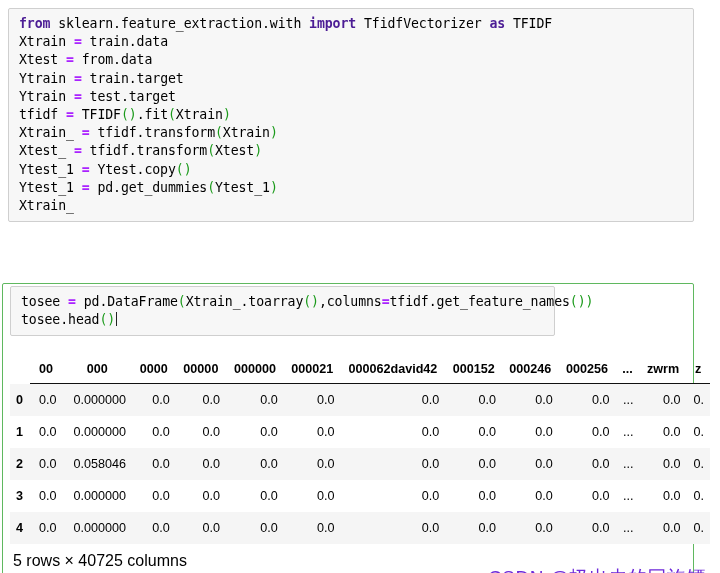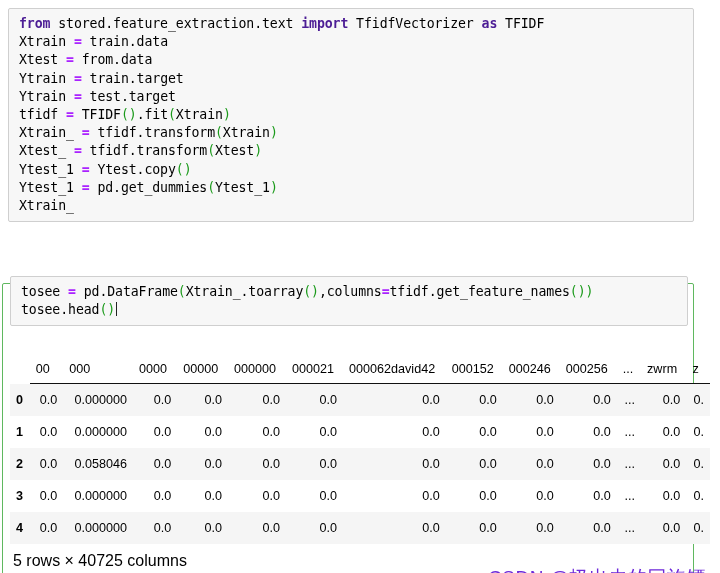--- a/index.html
+++ b/index.html
@@ -81,22 +81,22 @@
     overflow: hidden;
   }
   table.dataframe {
     border-collapse: collapse;
     border-spacing: 0;
     font-family: "Liberation Sans", sans-serif;
     font-size: 12.6px;
     table-layout: fixed;
   }
   table.dataframe thead th {
-    font-weight: normal;
-    text-align: left;
+    font-weight: bold;
+    text-align: center;
     padding: 2px 6px 7px 6px;
     vertical-align: bottom;
     border-bottom: 1.3px solid #111111;
     color: #000000;
     white-space: nowrap;
   }
   table.dataframe tbody td,
   table.dataframe tbody th {
     text-align: right;
     padding: 9px 6px 9px 6px;
@@ -149,41 +149,41 @@
   }
 </style>
 </head>
 <body>
 
 <div id="notebook">
 
   <div class="cell" id="cell-1" style="left:8px; top:8px; width:686px;">
     <div class="code-box" id="cell-1-box">
 
-    <div class="code-line"><span class="kw">from</span><span class="plain"> stored.feature_extraction.text </span><span class="kw">import</span><span class="plain"> TfidfVectorizer </span><span class="kw">as</span><span class="plain"> TFIDF</span></div>
+    <div class="code-line"><span class="kw">from</span><span class="plain"> sklearn.feature_extraction.with </span><span class="kw">import</span><span class="plain"> TfidfVectorizer </span><span class="kw">as</span><span class="plain"> TFIDF</span></div>
         <div class="code-line"><span class="plain">Xtrain </span><span class="op">=</span><span class="plain"> train.data</span></div>
         <div class="code-line"><span class="plain">Xtest </span><span class="op">=</span><span class="plain"> from.data</span></div>
         <div class="code-line"><span class="plain">Ytrain </span><span class="op">=</span><span class="plain"> train.target</span></div>
         <div class="code-line"><span class="plain">Ytrain </span><span class="op">=</span><span class="plain"> test.target</span></div>
         <div class="code-line"><span class="plain">tfidf </span><span class="op">=</span><span class="plain"> TFIDF</span><span class="paren">()</span><span class="plain">.fit</span><span class="paren">(</span><span class="plain">Xtrain</span><span class="paren">)</span></div>
         <div class="code-line"><span class="plain">Xtrain_ </span><span class="op">=</span><span class="plain"> tfidf.transform</span><span class="paren">(</span><span class="plain">Xtrain</span><span class="paren">)</span></div>
         <div class="code-line"><span class="plain">Xtest_ </span><span class="op">=</span><span class="plain"> tfidf.transform</span><span class="paren">(</span><span class="plain">Xtest</span><span class="paren">)</span></div>
         <div class="code-line"><span class="plain">Ytest_1 </span><span class="op">=</span><span class="plain"> Ytest.copy</span><span class="paren">()</span></div>
         <div class="code-line"><span class="plain">Ytest_1 </span><span class="op">=</span><span class="plain"> pd.get_dummies</span><span class="paren">(</span><span class="plain">Ytest_1</span><span class="paren">)</span></div>
         <div class="code-line"><span class="plain">Xtrain_</span></div>
       </div>
   </div>
 
   <div class="text-output" id="cell-1-output" style="left:14px; top:231px;">
     
   <div>&lt;2303x40725 sparse matrix of type '&lt;class 'numpy.float64'&gt;'</div><div>        with 430306 stored elements in Compressed Sparse Row format&gt;</div></div>
 
   <div id="selected-cell-outline"></div>
 
-  <div class="cell" id="cell-2" style="left:10px; top:276px; width:678px;">
+  <div class="cell" id="cell-2" style="left:10px; top:286px; width:545px;">
     <div class="code-box" id="cell-2-box">
 
     <div class="code-line"><span class="plain">tosee </span><span class="op">=</span><span class="plain"> pd.DataFrame</span><span class="paren">(</span><span class="plain">Xtrain_.toarray</span><span class="paren">()</span><span class="plain">,columns</span><span class="op">=</span><span class="plain">tfidf.get_feature_names</span><span class="paren">()</span><span class="paren">)</span></div>
         <div class="code-line"><span class="plain">tosee.head</span><span class="paren">()</span><span class="caret"></span></div>
       </div>
   </div>
 
   <div id="df-wrap">
     <table class="dataframe" id="df-table">
       <thead>

